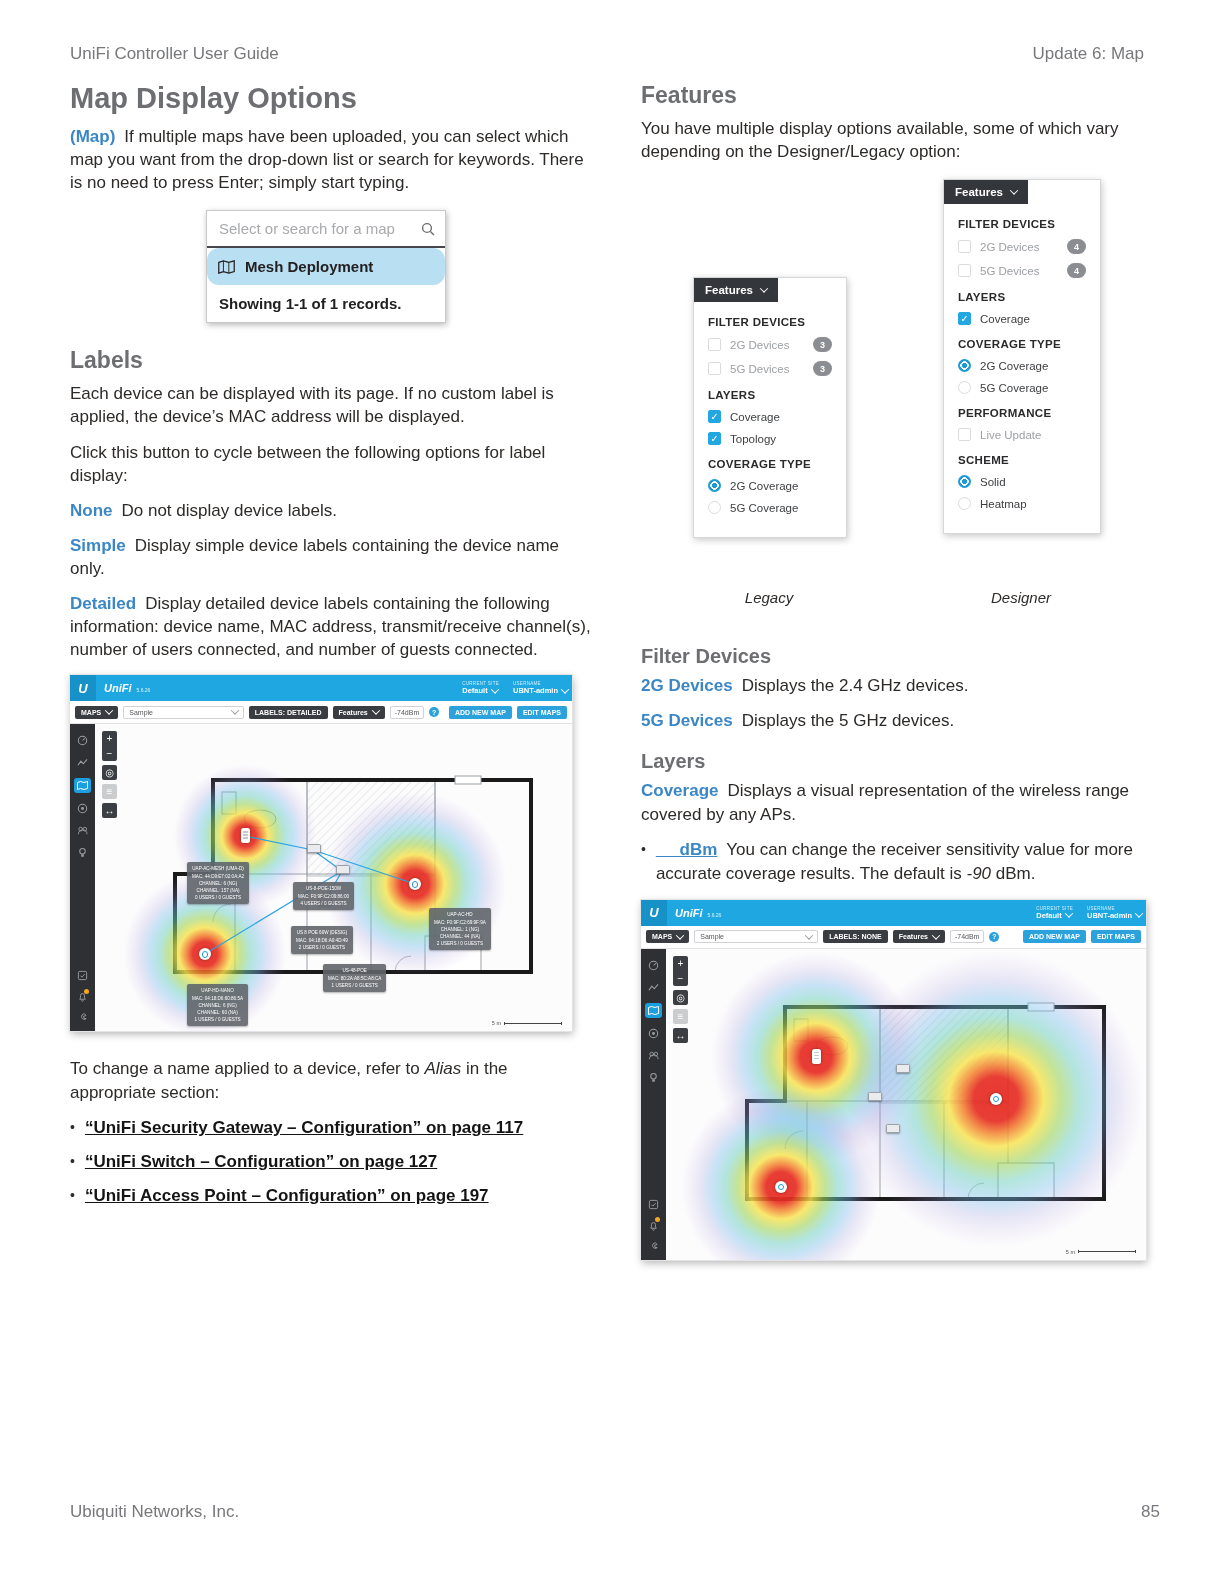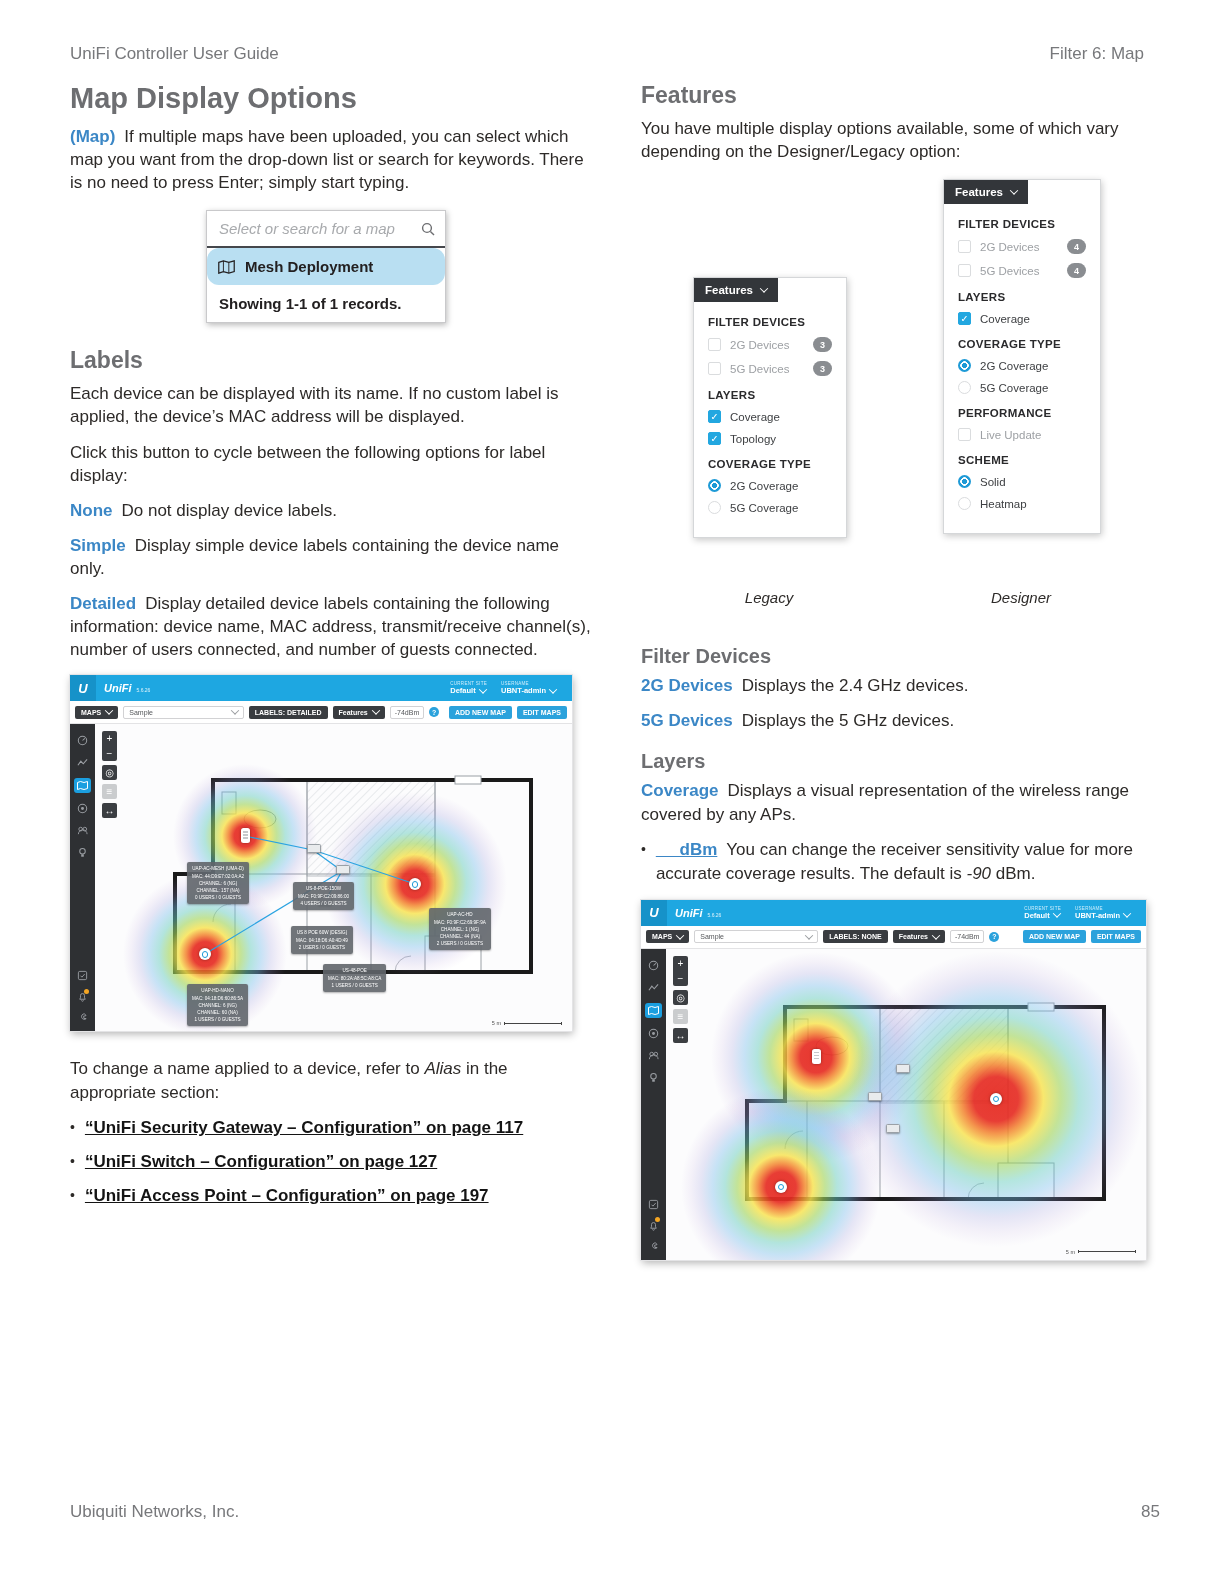--- a/index.html
+++ b/index.html
@@ -15,21 +15,21 @@
   .kw{color:#3b87c6;font-weight:bold;}
   .kw.lead{margin-right:9px;}
   .it{font-style:italic;}
   .blink{font-weight:bold;color:#141414;text-decoration:underline;}
   .bullets{margin:4px 0 0;}
   .bullet-item{display:flex;gap:10px;font-size:17px;line-height:1.42;margin:0 0 10px;}
   .bullet-item .dot{flex:0 0 auto;font-size:14px;line-height:1.7;}
   
   .sdrop{width:238px;margin:16px 0 22px 136px;border:1px solid #c9c9cb;background:#fff;box-shadow:1px 2px 6px rgba(0,0,0,.28);}
   .sd-search{height:35px;display:flex;align-items:center;gap:8px;padding:0 10px;border-bottom:2px solid #45474c;}
-  .sd-search input{border:none;outline:none;flex:1;font-size:15px;font-family:inherit;color:#8b5cf6;min-width:0;font-style:italic;}
+  .sd-search input{border:none;outline:none;flex:1;font-size:15px;font-family:inherit;color:#8b5cf6;min-width:0;}
   .sd-search input::placeholder{color:#a8aaad;}
   .sd-item{height:37px;background:#b9dff2;display:flex;align-items:center;gap:10px;padding:0 11px;font-size:15px;font-weight:bold;color:#232021;border-radius:12px;}
   .sd-foot{height:37px;display:flex;align-items:center;padding:0 12px;font-size:15px;font-weight:bold;color:#232021;}
   
   .panels-wrap{position:relative;height:452px;margin-top:10px;}
   .fpanel{position:absolute;background:#fff;border:1px solid #d5d7d9;box-shadow:1px 2px 7px rgba(0,0,0,.22);}
   .fp-btn{display:inline-flex;align-items:center;gap:8px;background:#33363a;color:#fff;font-size:11.5px;font-weight:bold;padding:6px 11px;}
   .fp-body{padding:10px 14px 14px;}
   .fp-title{font-size:11.5px;font-weight:bold;color:#2a2a2c;letter-spacing:.3px;margin:13px 0 9px;}
   .fp-title:first-child{margin-top:4px;}
@@ -44,21 +44,21 @@
   .pcaption{position:absolute;top:414px;text-align:center;font-style:italic;font-size:15px;color:#2d2a28;}
   
   .chev{display:inline-block;width:5px;height:5px;border-right:1.5px solid currentColor;border-bottom:1.5px solid currentColor;transform:rotate(45deg) translate(-1px,-1px);}
   
   .shot{position:relative;background:#fff;box-shadow:0 0 0 1px #e4e4e6,1px 3px 8px rgba(0,0,0,.3);overflow:hidden;}
   .utop{height:26px;background:#1ea7e1;display:flex;align-items:center;color:#fff;}
   .ulogo{width:26px;height:26px;background:#1692c9;display:flex;align-items:center;justify-content:center;font-weight:bold;font-size:13px;font-style:italic;}
   .ubrand{margin-left:8px;display:flex;align-items:baseline;gap:5px;text-align:center;}
   .ubrand-name{font-size:11px;font-weight:bold;font-style:italic;}
   .uver{font-size:5px;opacity:.85;}
-  .usr{margin-left:auto;display:flex;gap:14px;padding-right:16px;}
+  .usr{margin-left:auto;display:flex;gap:14px;padding-right:4px;}
   .ublock{text-align:left;}
   .ulbl{font-size:4.5px;letter-spacing:.3px;color:#cfeefc;}
   .uval{font-size:7.5px;font-weight:bold;display:flex;align-items:center;gap:4px;}
   .utool{height:22px;background:#fff;border-bottom:1px solid #e3e3e5;display:flex;align-items:center;gap:5px;padding:0 5px;}
   .udark{background:#393c40;color:#fff;font-size:7px;font-weight:bold;padding:3px 6px;border-radius:2px;display:inline-flex;align-items:center;gap:5px;white-space:nowrap;}
   .usel{border:1px solid #d2d2d4;color:#55575a;font-size:7px;padding:2px 5px;width:112px;display:inline-flex;align-items:center;border-radius:2px;}
   .usel .chev{margin-left:auto;color:#9a9da0;}
   .udbm{border:1px solid #d2d2d4;color:#55575a;font-size:7px;padding:2px 4px;border-radius:2px;}
   .uq{width:10px;height:10px;border-radius:50%;background:#2ba2dc;color:#fff;font-size:7px;font-weight:bold;display:inline-flex;align-items:center;justify-content:center;}
   .uspacer{flex:1;}
@@ -97,21 +97,21 @@
   .mc.zoom2{margin-top:-4px;border-top-left-radius:0;border-top-right-radius:0;}
   .mc.zoom1{border-bottom-left-radius:0;border-bottom-right-radius:0;}
   .uscale{position:absolute;right:10px;bottom:6px;display:flex;align-items:center;gap:3px;font-size:5.5px;color:#555;}
   .uscale .line{width:56px;height:3px;border-left:1px solid #444;border-right:1px solid #444;background:linear-gradient(#0000 45%,#444 45% 55%,#0000 55%);}
 </style>
 </head>
 <body>
 
 <div class="hdr">
   <span>UniFi Controller User Guide</span>
-  <span>Filter 6: Map</span>
+  <span>Update 6: Map</span>
 </div>
 
 <div class="colL">
   <h1 class="doc">Map Display Options</h1>
   <p class="body"><span class="kw lead">(Map)</span><span>If multiple maps have been uploaded, you can select which map you want from the drop-down list or search for keywords. There is no need to press Enter; simply start typing.</span></p>
 
   <div class="sdrop">
     <div class="sd-search">
       <input type="text" placeholder="Select or search for a map" style="">
       <svg width="14" height="14" viewBox="0 0 14 14">
@@ -124,21 +124,21 @@
           <path d="M1,3 L7,1 L14,3 L21,1 L21,15 L14,17 L7,15 L1,17 Z" fill="none" stroke="#232021" stroke-width="1.6"></path>
           <line x1="7" y1="1" x2="7" y2="15" stroke="#232021" stroke-width="1.2"></line>
           <line x1="14" y1="3" x2="14" y2="17" stroke="#232021" stroke-width="1.2"></line>
         </svg>
       <span>Mesh Deployment</span>
     </div>
     <div class="sd-foot">Showing 1-1 of 1 records.</div>
   </div>
 
   <h2 class="doc">Labels</h2>
-  <p class="body">Each device can be displayed with its name. If no custom label is applied, the device’s MAC address will be displayed.</p>
+  <p class="body">Each device can be displayed with its page. If no custom label is applied, the device’s MAC address will be displayed.</p>
   <p class="body">Click this button to cycle between the following options for label display:</p>
   <p class="body"><span class="kw lead">None</span><span>Do not display device labels.</span></p>
   <p class="body"><span class="kw lead">Simple</span><span>Display simple device labels containing the device name only.</span></p>
   <p class="body"><span class="kw lead">Detailed</span><span>Display detailed device labels containing the following information: device name, MAC address, transmit/receive channel(s), number of users connected, and number of guests connected.</span></p>
 
   <div class="shot" style="width:502px;height:356px;margin-top:14px;">
     <div class="utop">
       <div class="ulogo">U</div>
       <div class="ubrand">
           <span class="ubrand-name">UniFi</span>

